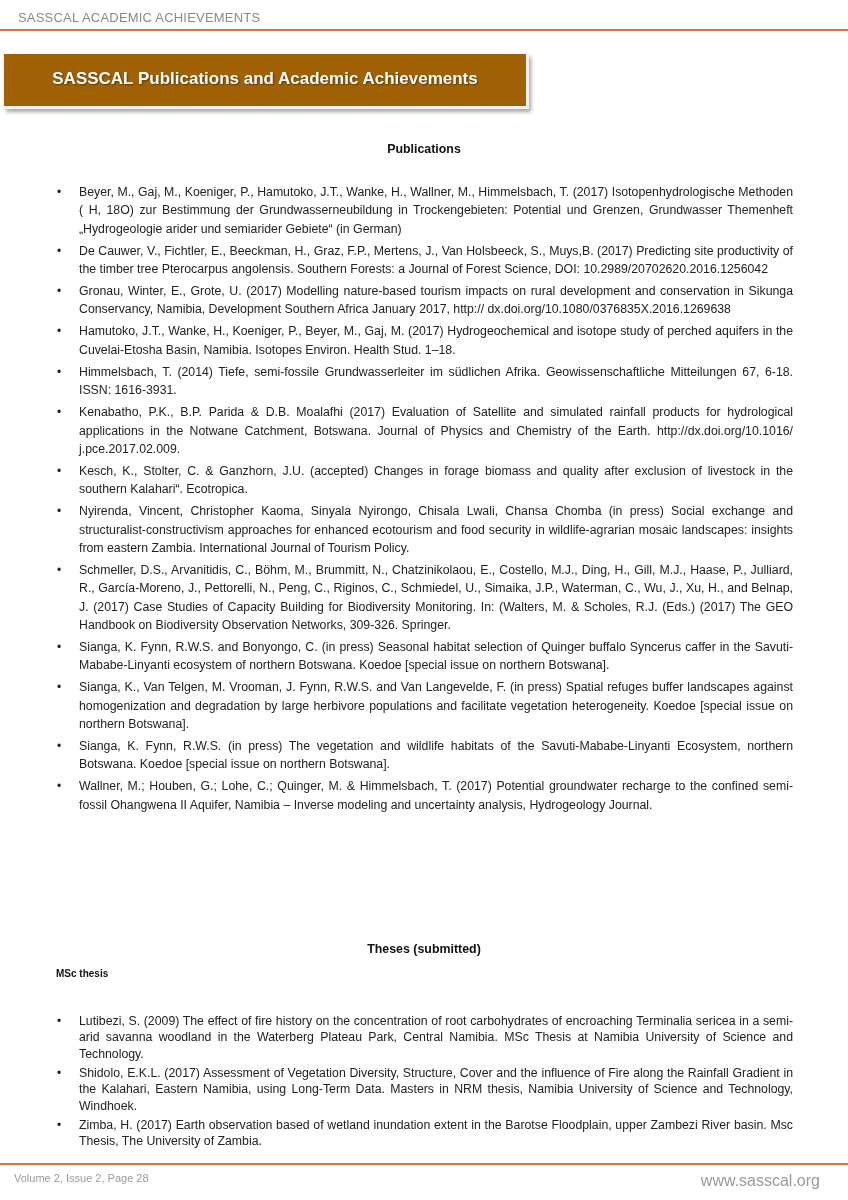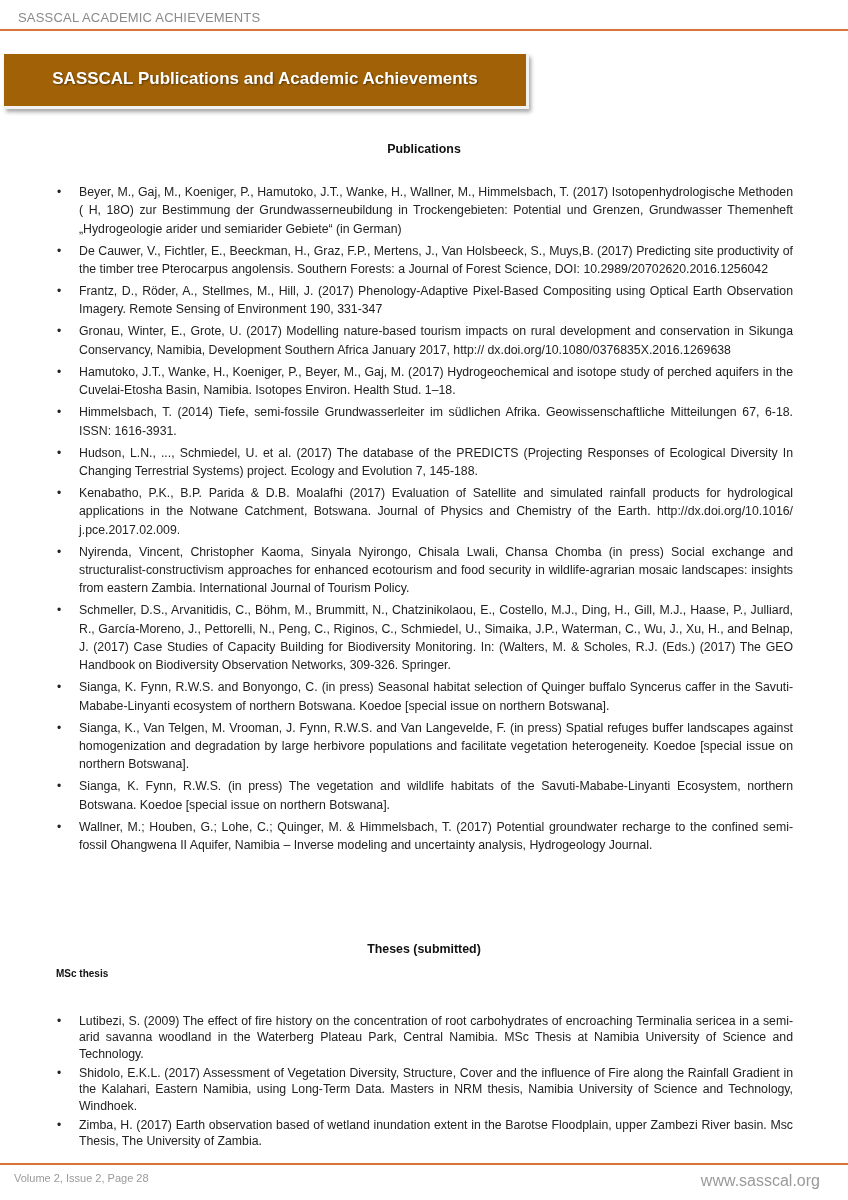--- a/index.html
+++ b/index.html
@@ -31,26 +31,25 @@
 
 <div class="banner">
   <div class="banner-title">SASSCAL Publications and Academic Achievements</div>
 </div>
 
 <div class="section-title" style="top:142px;">Publications</div>
 
 <ul class="list pubs" style="top:167px;">
   <li>Beyer, M., Gaj, M., Koeniger, P., Hamutoko, J.T., Wanke, H., Wallner, M., Himmelsbach, T. (2017) Isotopenhydrologische Methoden ( H, 18O) zur Bestimmung der Grundwasserneubildung in Trockengebieten: Potential und Grenzen, Grundwasser Themenheft „Hydrogeologie arider und semiarider Gebiete“ (in German)</li>
   <li>De Cauwer, V., Fichtler, E., Beeckman, H., Graz, F.P., Mertens, J., Van Holsbeeck, S., Muys,B. (2017) Predicting site productivity of the timber tree Pterocarpus angolensis. Southern Forests: a Journal of Forest Science, DOI: 10.2989/20702620.2016.1256042</li>
-  <li>Frantz, D., Röder, A., Stellmes, M., Hill, J. (2017) Phenology-Adaptive Pixel-Based Compositing using Optical Earth Observation Imagery. Remote Sensing of Environment 190, 331-347</li>
   <li>Gronau, Winter, E., Grote, U. (2017) Modelling nature-based tourism impacts on rural development and conservation in Sikunga Conservancy, Namibia, Development Southern Africa January 2017, http:// dx.doi.org/10.1080/0376835X.2016.1269638</li>
   <li>Hamutoko, J.T., Wanke, H., Koeniger, P., Beyer, M., Gaj, M. (2017) Hydrogeochemical and isotope study of perched aquifers in the Cuvelai-Etosha Basin, Namibia. Isotopes Environ. Health Stud. 1–18.</li>
   <li>Himmelsbach, T. (2014) Tiefe, semi-fossile Grundwasserleiter im südlichen Afrika. Geowissenschaftliche Mitteilungen 67, 6-18. ISSN: 1616-3931.</li>
-  <li>Hudson, L.N., ..., Schmiedel, U. et al. (2017) The database of the PREDICTS (Projecting Responses of Ecological Diversity In Changing Terrestrial Systems) project. Ecology and Evolution 7, 145-188.</li>
   <li>Kenabatho, P.K., B.P. Parida &amp; D.B. Moalafhi (2017) Evaluation of Satellite and simulated rainfall products for hydrological applications in the Notwane Catchment, Botswana. Journal of Physics and Chemistry of the Earth. http://dx.doi.org/10.1016/ j.pce.2017.02.009.</li>
+  <li>Kesch, K., Stolter, C. &amp; Ganzhorn, J.U. (accepted) Changes in forage biomass and quality after exclusion of livestock in the southern Kalahari“. Ecotropica.</li>
   <li>Nyirenda, Vincent, Christopher Kaoma, Sinyala Nyirongo, Chisala Lwali, Chansa Chomba (in press) Social exchange and structuralist-constructivism approaches for enhanced ecotourism and food security in wildlife-agrarian mosaic landscapes: insights from eastern Zambia. International Journal of Tourism Policy.</li>
   <li>Schmeller, D.S., Arvanitidis, C., Böhm, M., Brummitt, N., Chatzinikolaou, E., Costello, M.J., Ding, H., Gill, M.J., Haase, P., Julliard, R., García-Moreno, J., Pettorelli, N., Peng, C., Riginos, C., Schmiedel, U., Simaika, J.P., Waterman, C., Wu, J., Xu, H., and Belnap, J. (2017) Case Studies of Capacity Building for Biodiversity Monitoring. In: (Walters, M. &amp; Scholes, R.J. (Eds.) (2017) The GEO Handbook on Biodiversity Observation Networks, 309-326. Springer.</li>
   <li>Sianga, K. Fynn, R.W.S. and Bonyongo, C. (in press) Seasonal habitat selection of Quinger buffalo Syncerus caffer in the Savuti-Mababe-Linyanti ecosystem of northern Botswana. Koedoe [special issue on northern Botswana].</li>
   <li>Sianga, K., Van Telgen, M. Vrooman, J. Fynn, R.W.S. and Van Langevelde, F. (in press) Spatial refuges buffer landscapes against homogenization and degradation by large herbivore populations and facilitate vegetation heterogeneity. Koedoe [special issue on northern Botswana].</li>
   <li>Sianga, K. Fynn, R.W.S. (in press) The vegetation and wildlife habitats of the Savuti-Mababe-Linyanti Ecosystem, northern Botswana. Koedoe [special issue on northern Botswana].</li>
   <li>Wallner, M.; Houben, G.; Lohe, C.; Quinger, M. &amp; Himmelsbach, T. (2017) Potential groundwater recharge to the confined semi-fossil Ohangwena II Aquifer, Namibia – Inverse modeling and uncertainty analysis, Hydrogeology Journal.</li>
 </ul>
 
 <div class="section-title" style="top:942px;">Theses (submitted)</div>
 <div class="subhead">MSc thesis</div>

